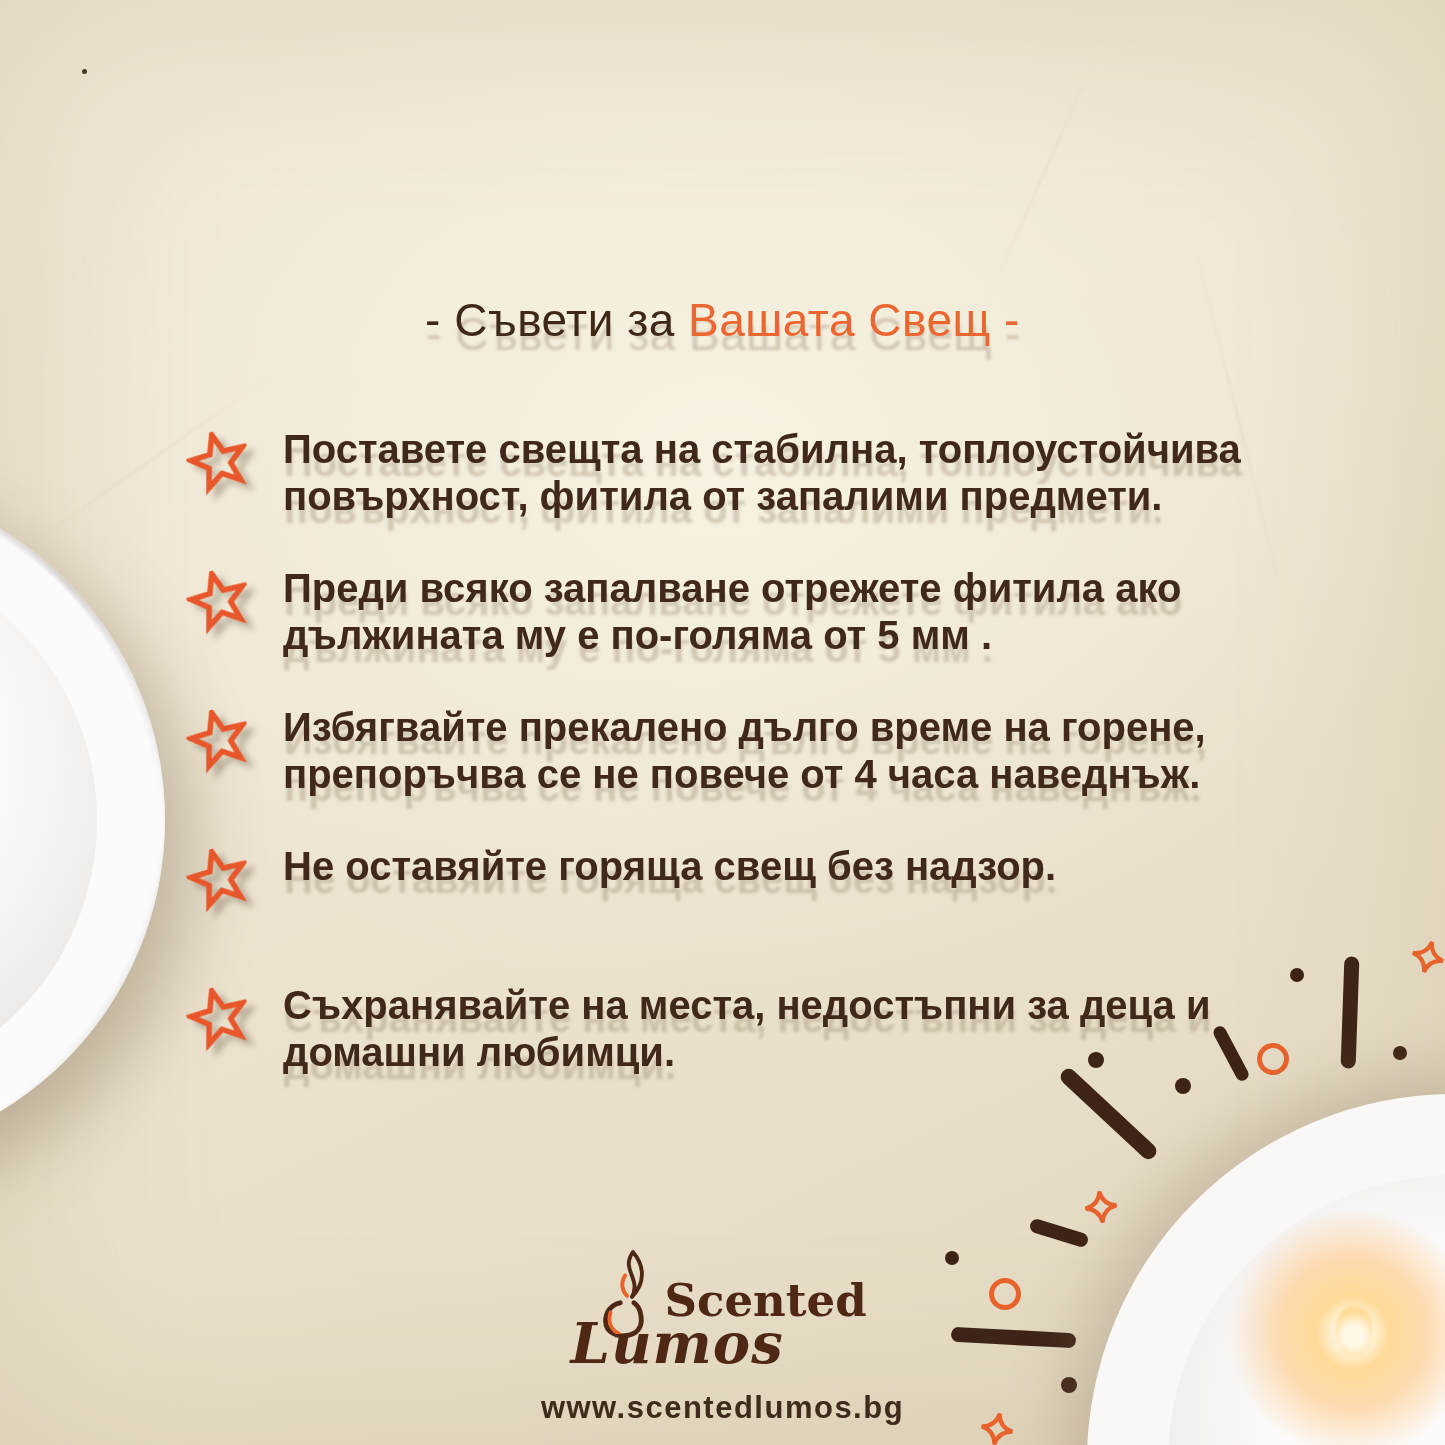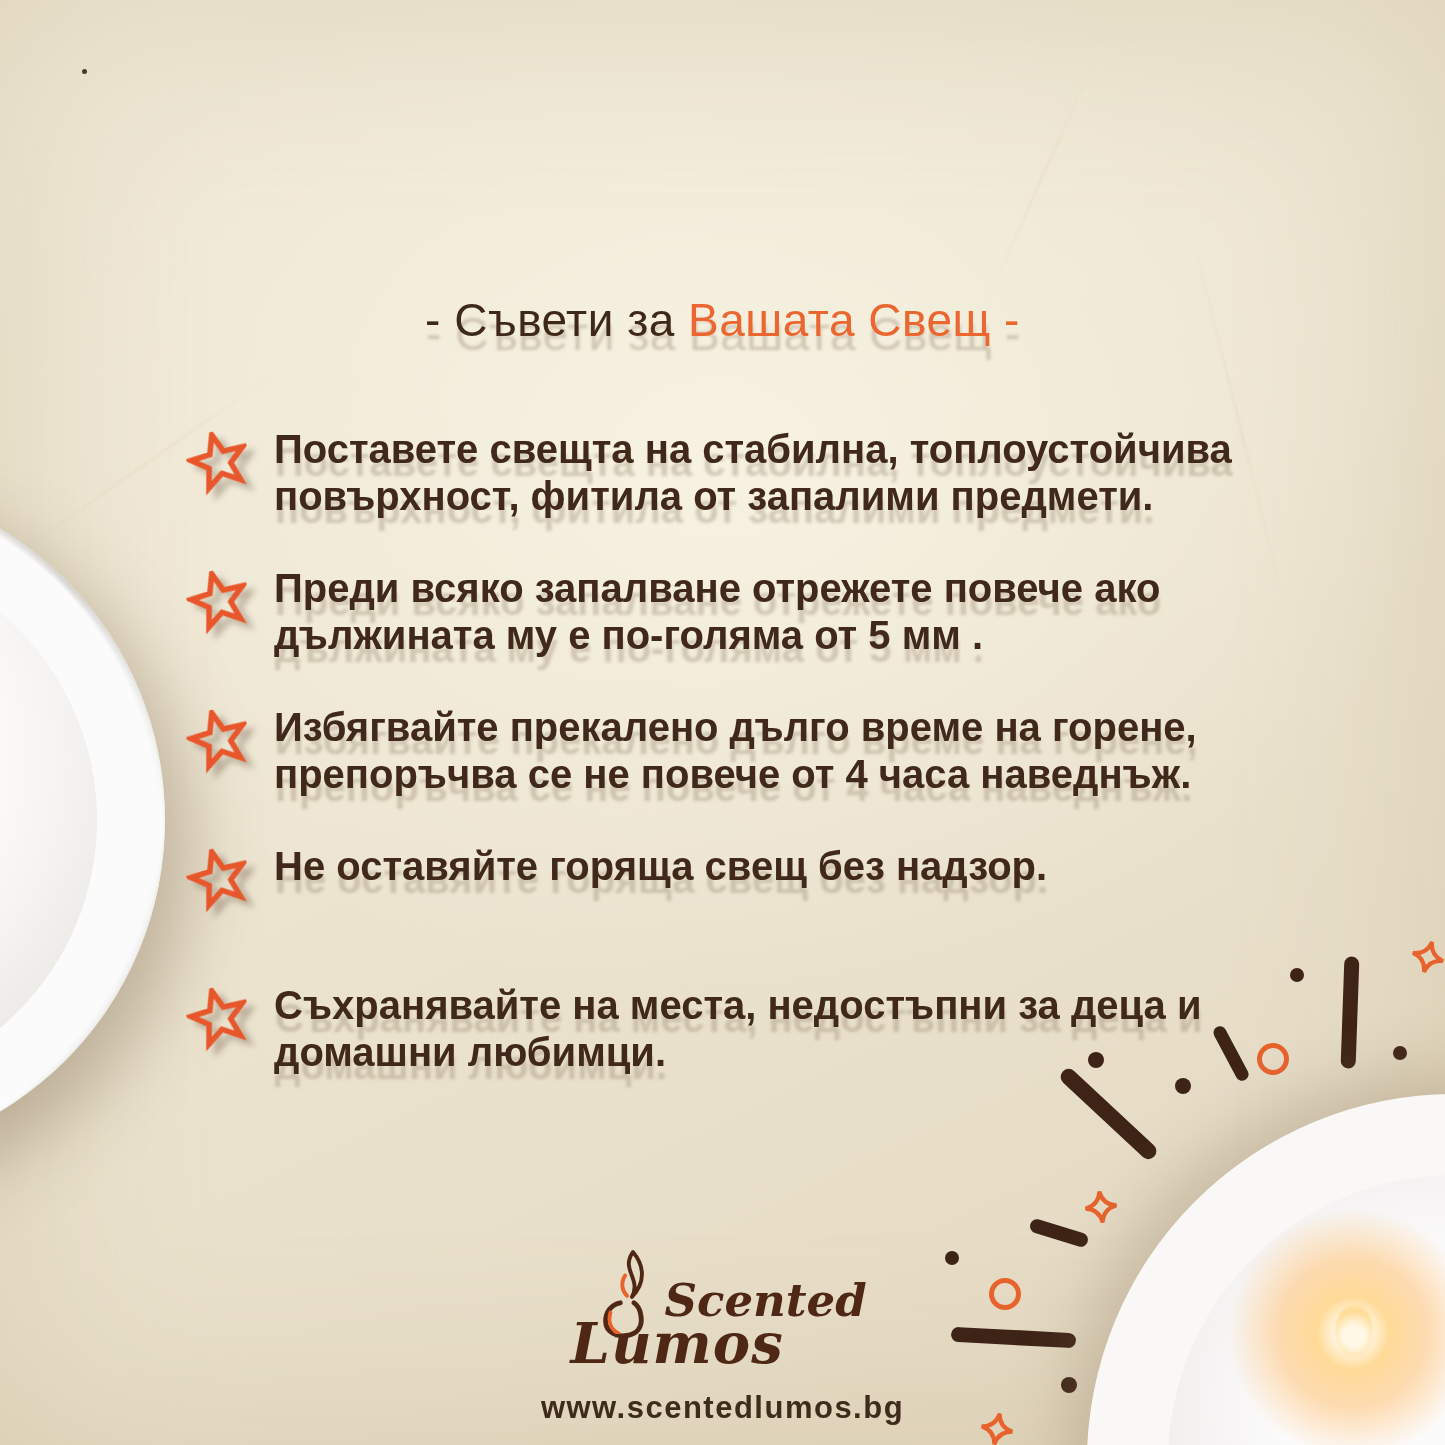--- a/index.html
+++ b/index.html
@@ -30,21 +30,21 @@
   .subtitle .hl{color:#ec6630;}
 
   
   .tips{position:absolute;left:188px;top:426px;width:1160px;list-style:none;margin:0;padding:0;
         display:flex;flex-direction:column;gap:45px;}
   .tip{display:flex;align-items:flex-start;gap:24px;min-height:94px;}
   .tip .star{flex:0 0 62px;width:62px;height:62px;margin-top:5px;transform:rotate(-15deg);
              filter:drop-shadow(6px 8px 3px rgba(120,102,82,.45));}
   .tip-text{font-size:40px;line-height:47px;font-weight:600;color:#40281a;
             text-shadow:1px 13px 3px rgba(147,128,103,.35);}
-  .tip-text span{display:block;white-space:nowrap;}
+  .tip-text span{display:block;white-space:nowrap;margin-left:9px;}
 
   
   .tin{position:absolute;left:-515px;top:480px;width:680px;height:680px;border-radius:50%;
     background:radial-gradient(circle,
       #fcfbfb 0 70%, #e8e6e4 71% 73%, #f4f3f1 74% 76%, #cfccc8 77% 80%,
       #eeedeb 81% 84%, #b5b1ac 85% 88%, #dcdad6 89% 91%, #908c87 92% 94%,
       #c8c5c1 95% 97%, #8b8782 98% 100%);
     box-shadow:25px 30px 70px rgba(140,120,95,.45);}
   .tin-sheen{position:absolute;inset:0;border-radius:50%;
     background:linear-gradient(120deg,rgba(255,255,255,.8) 0%,rgba(255,255,255,0) 35%,rgba(70,64,58,.16) 60%,rgba(255,255,255,.45) 82%,rgba(70,64,58,.2) 100%);
@@ -72,21 +72,21 @@
 
   
   .ray{position:absolute;background:#3e2416;border-radius:999px;}
   .dot{position:absolute;background:#3e2416;border-radius:50%;}
   .ring{position:absolute;border:5px solid #e8632c;border-radius:50%;background:transparent;}
   .sparkle{position:absolute;}
 
   
   .brand{position:absolute;left:50%;top:1246px;transform:translateX(-50%);width:320px;height:135px;}
   .brand-icon{position:absolute;left:28px;top:2px;}
-  .brand-line1{position:absolute;left:102px;top:28px;font-family:"DejaVu Serif",serif;font-style:italic;font-weight:700;font-size:45px;color:#4e2715;}
+  .brand-line1{position:absolute;left:102px;top:28px;font-family:"DejaVu Serif",serif;font-weight:700;font-size:45px;color:#4e2715;}
   .brand-line2{position:absolute;left:8px;top:64px;font-family:"DejaVu Serif",serif;font-style:italic;font-weight:700;font-size:56px;color:#4e2715;letter-spacing:1px;}
   .website{position:absolute;top:1390px;left:0;width:100%;text-align:center;
     font-size:31px;font-weight:600;letter-spacing:1.5px;color:#3e2b1c;}
 </style>
 </head>
 <body>
 
 <div class="canvas">
 
   <div class="crease" style="left:1040px;top:40px;height:280px;transform:rotate(24deg);"></div>
@@ -110,21 +110,21 @@
       <div class="tip-text">
           <span>Поставете свещта на стабилна, топлоустойчива</span>
           <span>повърхност, фитила от запалими предмети.</span>
         </div>
     </li>
     <li class="tip">
       <svg class="star" viewBox="0 0 100 100">
           <polygon points="50,5 61.2,34.6 92.8,36.1 68.1,55.9 76.5,86.4 50,69 23.6,86.4 31.9,55.9 7.2,36.1 38.8,34.6" fill="none" stroke="#e8572b" stroke-width="9" stroke-linejoin="miter"></polygon>
         </svg>
       <div class="tip-text">
-          <span>Преди всяко запалване отрежете повече ако</span>
+          <span>Преди всяко запалване отрежете фитила ако</span>
           <span>дължината му е по-голяма от 5 мм .</span>
         </div>
     </li>
     <li class="tip">
       <svg class="star" viewBox="0 0 100 100">
           <polygon points="50,5 61.2,34.6 92.8,36.1 68.1,55.9 76.5,86.4 50,69 23.6,86.4 31.9,55.9 7.2,36.1 38.8,34.6" fill="none" stroke="#e8572b" stroke-width="9" stroke-linejoin="miter"></polygon>
         </svg>
       <div class="tip-text">
           <span>Избягвайте прекалено дълго време на горене,</span>
           <span>препоръчва се не повече от 4 часа наведнъж.</span>

